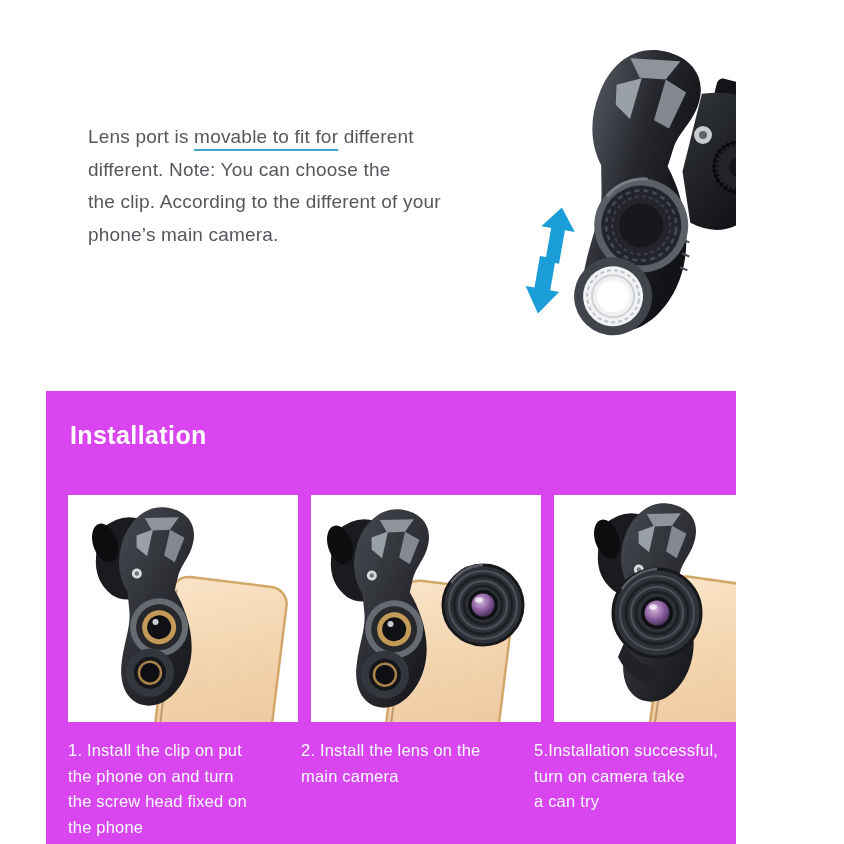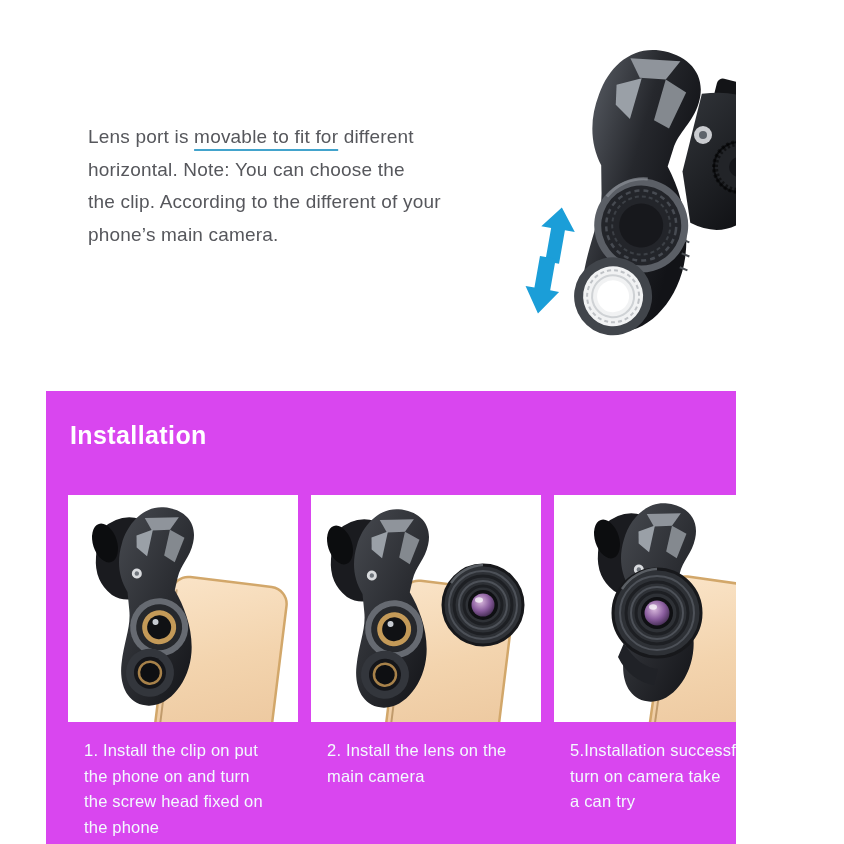--- a/index.html
+++ b/index.html
@@ -18,32 +18,32 @@
   .hero svg { display:block; width:100%; height:100%; }
 
   
   .panel { position:absolute; left:46px; top:375px; width:751px; height:469px;
            background:#d946ef; }
   .panel-heading { position:absolute; left:24px; top:30px; margin:0; color:#ffffff;
                    font-size:25px; font-weight:bold; letter-spacing:.4px; }
   .cards { position:absolute; left:22px; top:104px; display:flex; gap:13px; }
   .card { width:230px; height:227px; background:#ffffff; }
   .card svg { display:block; width:230px; height:227px; }
-  .caps { position:absolute; left:38px; top:347px; display:flex; gap:13px; }
+  .caps { position:absolute; left:22px; top:347px; display:flex; gap:3px; }
   .cap { width:230px; color:#f3fbfe; font-size:16.5px; line-height:25.5px;
          white-space:pre-line; letter-spacing:.2px; }
 </style>
 </head>
 <body>
 
 <div class="page">
 
   <div class="intro">
     <div class="ln"><span>Lens port is </span><span class="ul">movable to fit for</span><span> different</span></div>
-    <div class="ln"><span>horizontal. Note: You can choose the</span></div>
+    <div class="ln"><span>different. Note: You can choose the</span></div>
     <div class="ln"><span>the clip. According to the different of your</span></div>
     <div class="ln"><span>phone’s main camera.</span></div>
   </div>
 
   <div class="hero">
     <svg viewBox="0 0 320 330">
       <defs>
         <linearGradient id="hBody" x1="0" y1="0" x2="1" y2="0.35">
           <stop offset="0" stop-color="#53575e"></stop>
             <stop offset="0.5" stop-color="#26282d"></stop>

